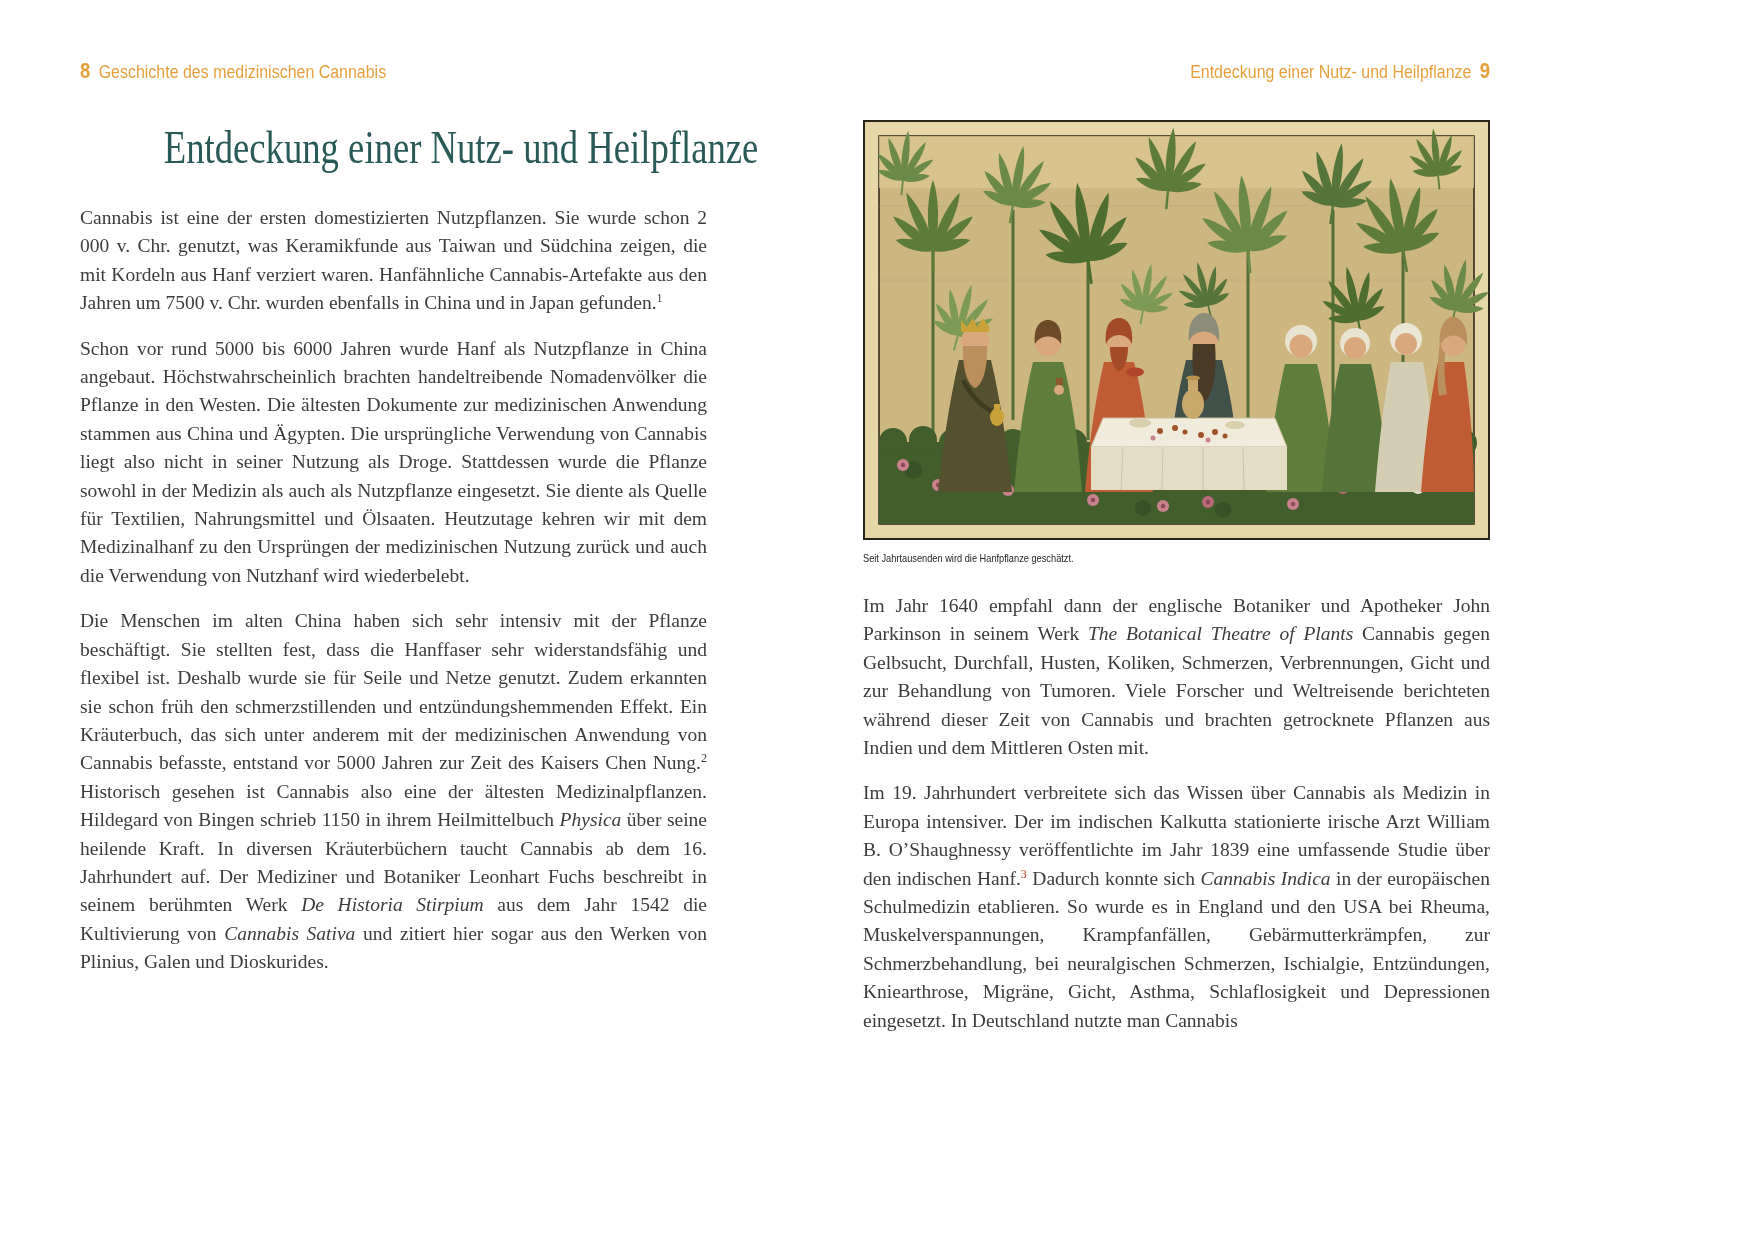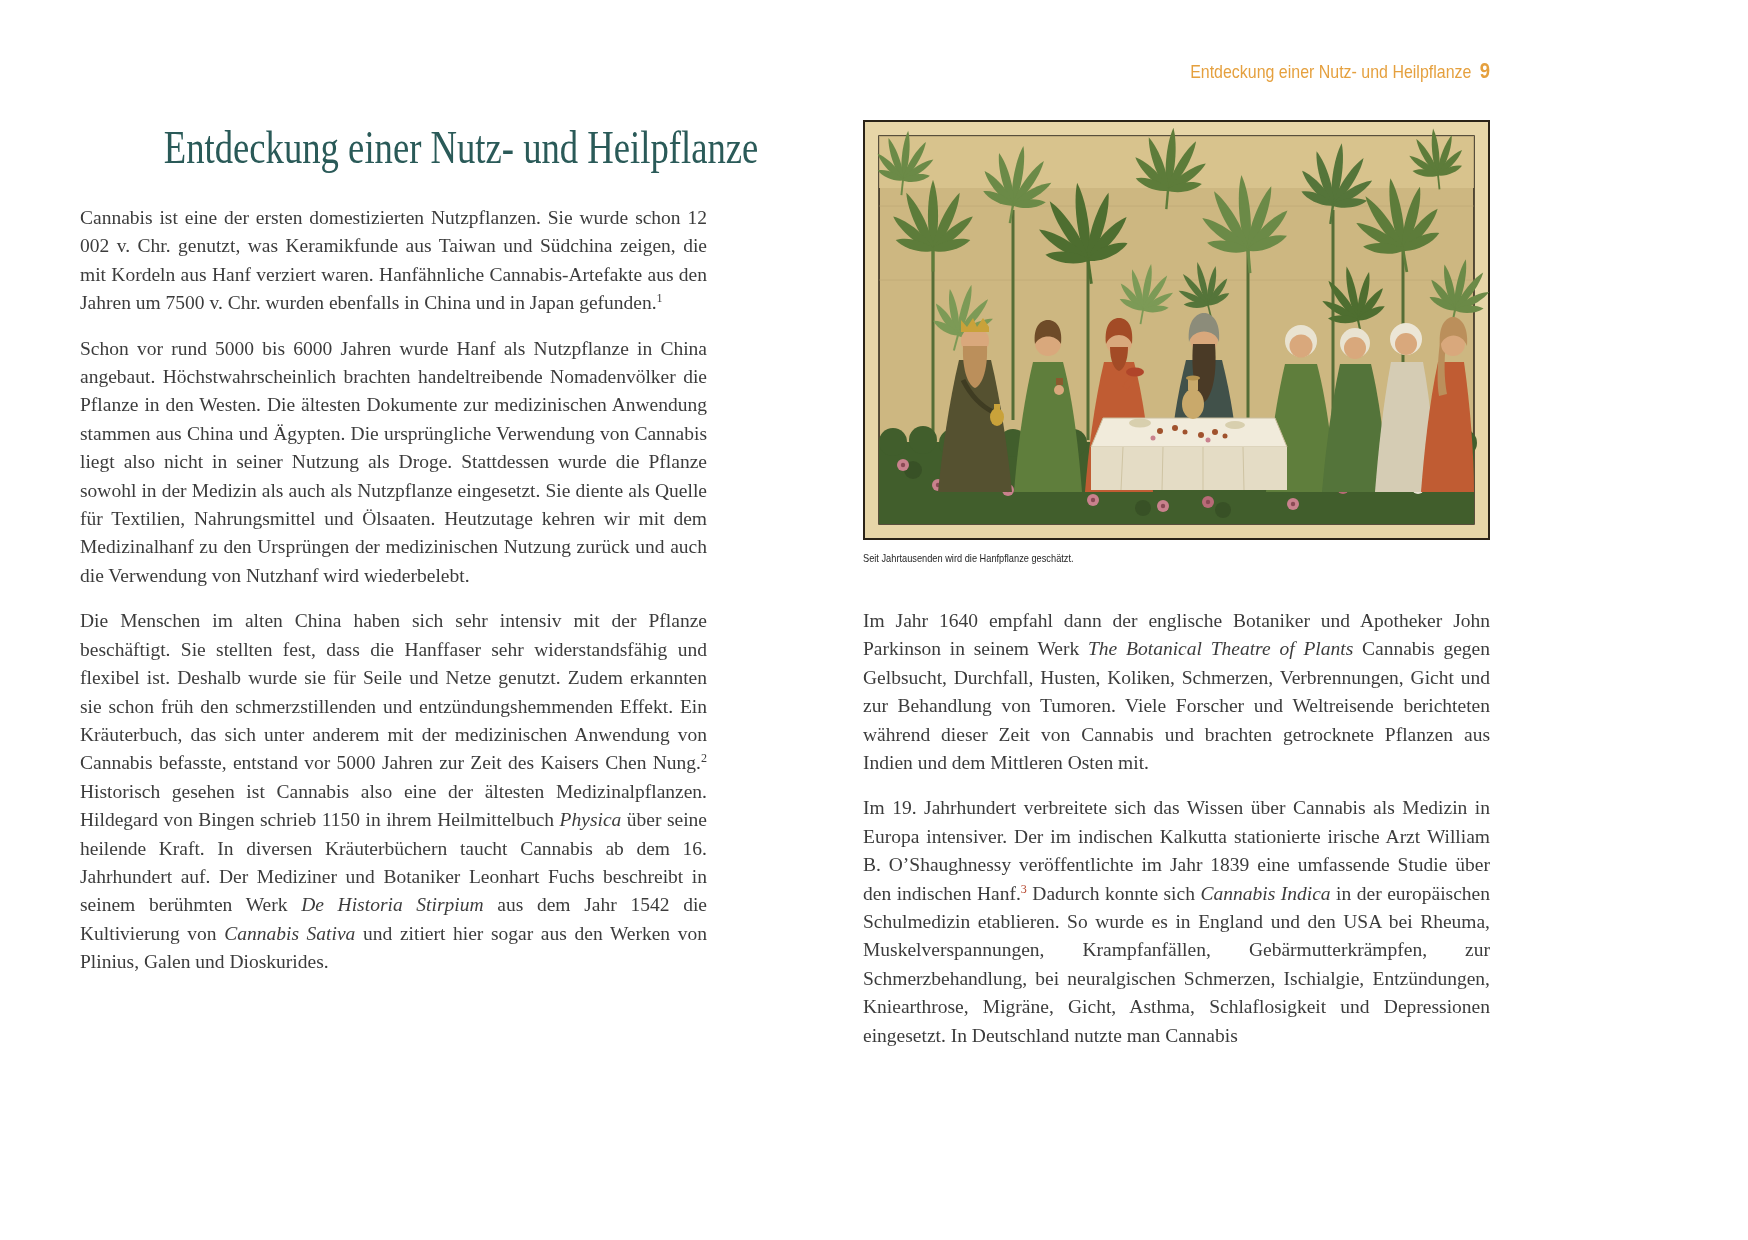--- a/index.html
+++ b/index.html
@@ -75,40 +75,45 @@
   
   figure { margin: 0; padding: 0; }
   figure svg { display: block; }
   figcaption {
     margin-top: 12px;
     font-family: "Liberation Sans", sans-serif;
     font-size: 11px;
     color: var(--caption-text, #262626);
     white-space: nowrap;
   }
-  .col-right .bodytext { margin-top: 43px; }
+  .col-right .bodytext { margin-top: 28px; }
 </style>
 </head>
 <body>
 
 <div class="spread">
 
+  <div class="runhead runhead-left">
+    <span class="cond cond-left">
+      <span class="pagenum">8</span><span class="runlabel">Geschichte des medizinischen Cannabis</span>
+    </span>
+  </div>
 
   <div class="runhead runhead-right">
     <span class="cond cond-right">
       <span class="runlabel">Entdeckung einer Nutz- und Heilpflanze</span><span class="pagenum">9</span>
     </span>
   </div>
 
   <main class="col col-left">
     <h1 class="chapter-title">
       <span class="cond cond-center">Entdeckung einer Nutz- und Heilpflanze</span>
     </h1>
     <div class="bodytext">
-        <p><span>Cannabis ist eine der ersten domestizierten Nutzpflanzen. Sie wurde schon 12 002 v. Chr. genutzt, was Keramikfunde aus Taiwan und Südchina zeigen, die mit Kordeln aus Hanf verziert waren. Hanfähnliche Cannabis-Artefakte aus den Jahren um 7500 v. Chr. wurden ebenfalls in China und in Japan gefunden.</span><sup>1</sup></p>
+        <p><span>Cannabis ist eine der ersten domestizierten Nutzpflanzen. Sie wurde schon 2 000 v. Chr. genutzt, was Keramikfunde aus Taiwan und Südchina zeigen, die mit Kordeln aus Hanf verziert waren. Hanfähnliche Cannabis-Artefakte aus den Jahren um 7500 v. Chr. wurden ebenfalls in China und in Japan gefunden.</span><sup>1</sup></p>
         <p><span>Schon vor rund 5000 bis 6000 Jahren wurde Hanf als Nutzpflanze in China angebaut. Höchstwahrscheinlich brachten handeltreibende Nomadenvölker die Pflanze in den Westen. Die ältesten Dokumente zur medizinischen Anwendung stammen aus China und Ägypten. Die ursprüngliche Verwendung von Cannabis liegt also nicht in seiner Nutzung als Droge. Stattdessen wurde die Pflanze sowohl in der Medizin als auch als Nutzpflanze eingesetzt. Sie diente als Quelle für Textilien, Nahrungsmittel und Ölsaaten. Heutzutage kehren wir mit dem Medizinalhanf zu den Ursprüngen der medizinischen Nutzung zurück und auch die Verwendung von Nutzhanf wird wiederbelebt.</span></p>
         <p><span>Die Menschen im alten China haben sich sehr intensiv mit der Pflanze beschäftigt. Sie stellten fest, dass die Hanffaser sehr widerstandsfähig und flexibel ist. Deshalb wurde sie für Seile und Netze genutzt. Zudem erkannten sie schon früh den schmerzstillenden und entzündungshemmenden Effekt. Ein Kräuterbuch, das sich unter anderem mit der medizinischen Anwendung von Cannabis befasste, entstand vor 5000 Jahren zur Zeit des Kaisers Chen Nung.</span><sup>2</sup><span> Historisch gesehen ist Cannabis also eine der ältesten Medizinalpflanzen. Hildegard von Bingen schrieb 1150 in ihrem Heilmittelbuch </span><span class="it">Physica</span><span> über seine heilende Kraft. In diversen Kräuterbüchern taucht Cannabis ab dem 16. Jahrhundert auf. Der Mediziner und Botaniker Leonhart Fuchs beschreibt in seinem berühmten Werk </span><span class="it">De Historia Stirpium</span><span> aus dem Jahr 1542 die Kultivierung von </span><span class="it">Cannabis Sativa</span><span> und zitiert hier sogar aus den Werken von Plinius, Galen und Dioskurides.</span></p>
       </div>
   </main>
 
   <main class="col col-right">
     <figure>
       <svg viewBox="0 0 627 420" width="627" height="420" xmlns="http://www.w3.org/2000/svg" role="img" aria-label="Mittelalterliche Darstellung: Menschen an einem Tisch zwischen Hanfpflanzen">
         <defs>
           <g id="leaf">

